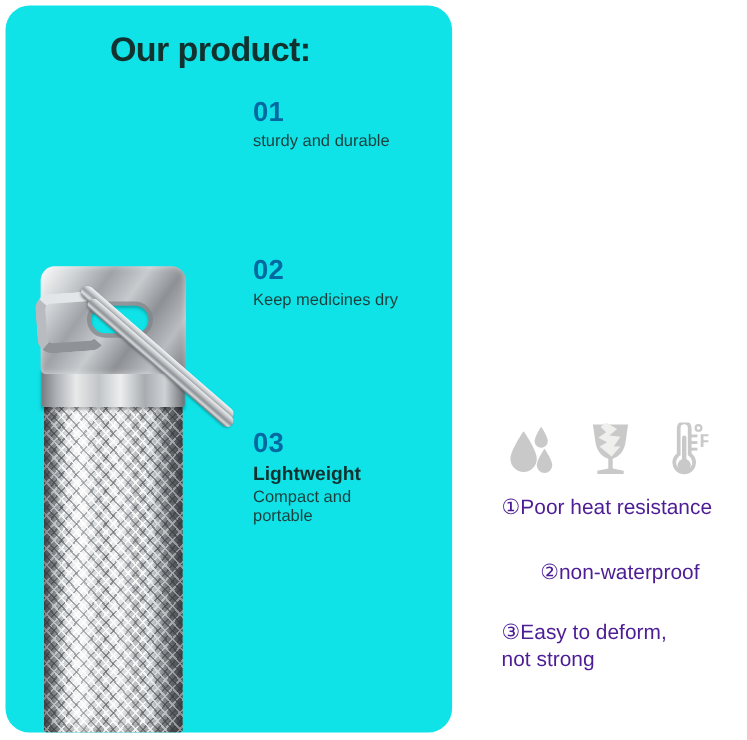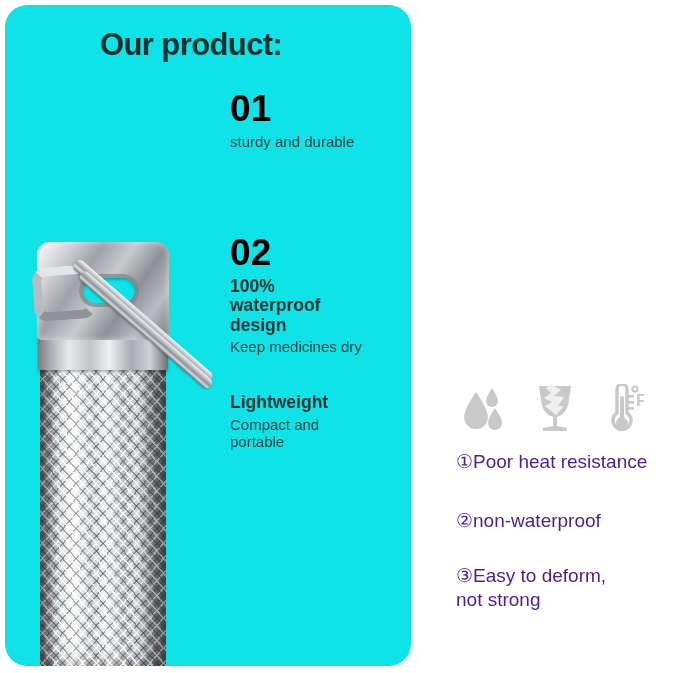--- a/index.html
+++ b/index.html
@@ -35,25 +35,25 @@
   }
 
   
   .feature {
     position: absolute;
     left: 225px;
     width: 185px;
     color: #12322f;
   }
   .f-num {
-    font-size: 37px;
+    font-size: 25px;
     font-weight: 800;
     letter-spacing: 0.2px;
     line-height: 1.1;
-    color: #000000;
+    color: #0369a1;
   }
   .f-title {
     font-size: 17.5px;
     font-weight: 700;
     line-height: 1.12;
     margin-top: 3px;
     color: #12322f;
   }
   .f-sub {
     font-size: 15px;
@@ -275,21 +275,21 @@
     position: absolute;
     left: 456px;
     width: 215px;
     font-size: 19px;
     font-weight: 400;
     line-height: 1.28;
     color: #4c1d95;
     white-space: pre-line;
   }
   #con-0 { top: 450px; }
-  #con-1 { top: 509px; }
+  #con-1 { top: 509px; text-align: center; }
   #con-2 { top: 564px; }
 </style>
 </head>
 <body>
 
 <div id="stage">
 
   <div class="left-panel">
 
     <div class="our-product-title">Our product:</div>
@@ -305,27 +305,25 @@
       <div class="prod-clip2"></div>
     </div>
 
     <div class="feature" id="feature-0">
       <div class="f-num">01</div>
       <div class="f-sub" style="white-space:pre-line">sturdy and durable</div>
     </div>
 
     <div class="feature" id="feature-1">
       <div class="f-num">02</div>
-      <div class="f-title" style="white-space:pre-line">100%
-waterproof
-design</div>
       <div class="f-sub" style="white-space:pre-line">Keep medicines dry</div>
     </div>
 
     <div class="feature" id="feature-2">
+      <div class="f-num">03</div>
       <div class="f-title" style="white-space:pre-line">Lightweight</div>
       <div class="f-sub" style="white-space:pre-line">Compact and
 portable</div>
     </div>
 
   </div>
 
 
   <div class="bad-icons">
 

